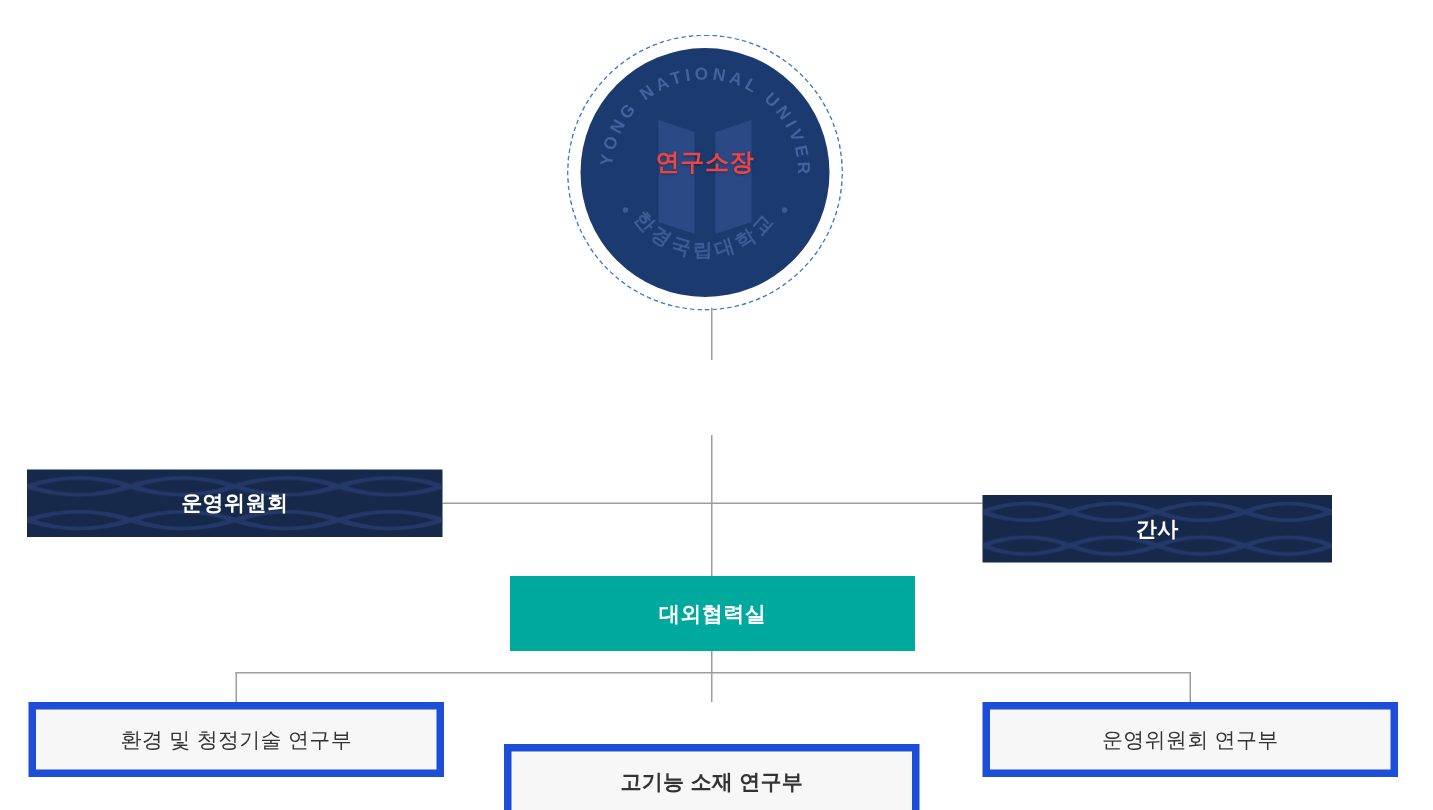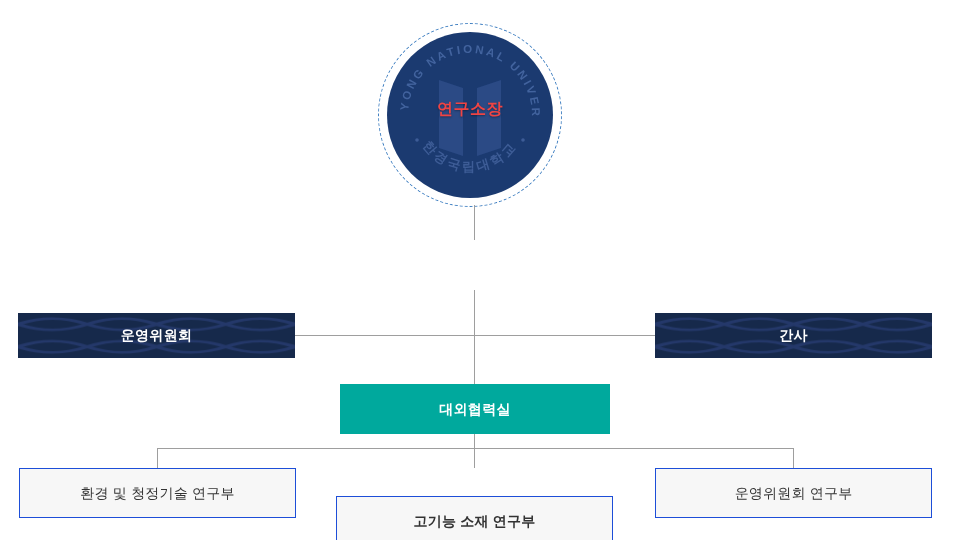--- a/index.html
+++ b/index.html
@@ -107,21 +107,21 @@
     opacity: 1;
     pointer-events: none;
   }
   .node-navy .node-text {
     position: relative;
     z-index: 2;
   }
 
   .node-plain {
     background: #f7f7f7;
-    border: 1px solid #1d4ed8;
+    border: 5px solid #1d4ed8;
     color: #333333;
     font-weight: normal;
     letter-spacing: 0.2px;
   }
 </style>
 </head>
 <body>
 
 <div id="org-chart">
 
@@ -167,21 +167,21 @@
         <pattern id="lat1" width="20" height="11" patternUnits="userSpaceOnUse">
           <path d="M0,5.5 Q5,0 10,5.5 Q15,11 20,5.5" fill="none" stroke="#24386a" stroke-width="1.1"></path>
           <path d="M0,5.5 Q5,11 10,5.5 Q15,0 20,5.5" fill="none" stroke="#24386a" stroke-width="1.1"></path>
         </pattern>
       </defs>
       <rect width="40" height="22" fill="url(#lat1)"></rect>
     </svg>
     <span class="node-text">운영위원회</span>
   </div>
 
-  <div class="node node-navy" style="left:655px; top:313px; width:277px; height:45px;">
+  <div class="node node-navy" style="left:655px; top:330px; width:233px; height:45px;">
     <svg class="pattern" viewBox="0 0 40 22" preserveAspectRatio="none">
       <defs>
         <pattern id="lat2" width="20" height="11" patternUnits="userSpaceOnUse">
           <path d="M0,5.5 Q5,0 10,5.5 Q15,11 20,5.5" fill="none" stroke="#24386a" stroke-width="1.1"></path>
           <path d="M0,5.5 Q5,11 10,5.5 Q15,0 20,5.5" fill="none" stroke="#24386a" stroke-width="1.1"></path>
         </pattern>
       </defs>
       <rect width="40" height="22" fill="url(#lat2)"></rect>
     </svg>
     <span class="node-text">간사</span>

